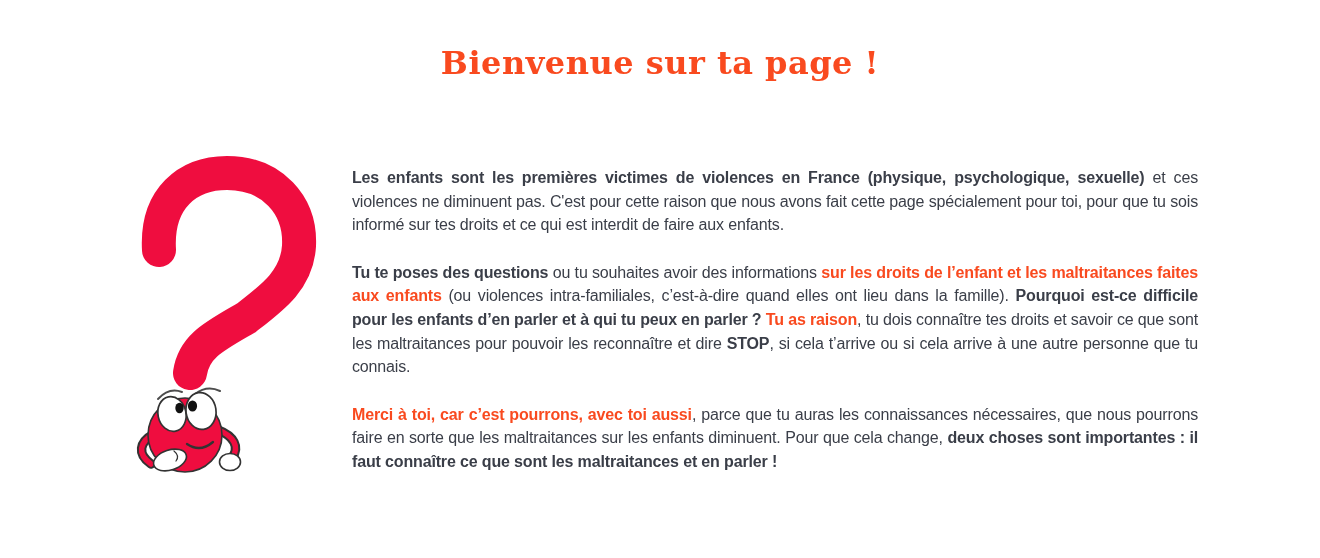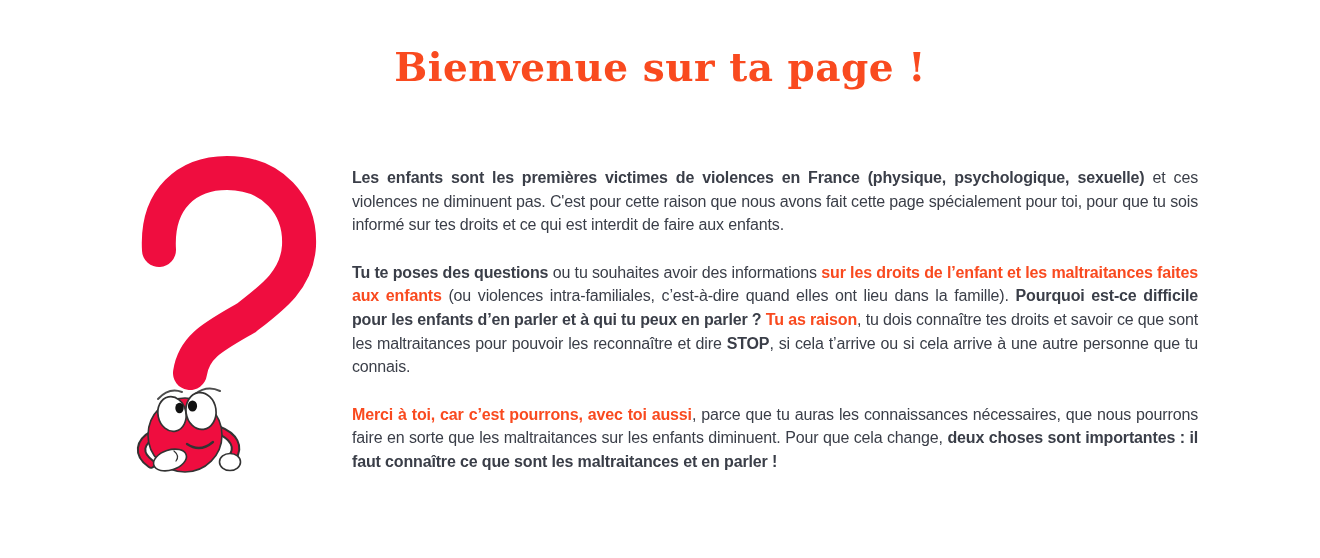--- a/index.html
+++ b/index.html
@@ -16,21 +16,21 @@
     font-family:"Liberation Sans","DejaVu Sans",sans-serif;
     position:relative;
   }
   h1.page-title{
     margin:0;
     position:absolute;
     top:44px;left:0;width:1320px;
     text-align:center;
     font-family:"DejaVu Serif","Liberation Serif",serif;
     font-weight:bold;
-    font-size:39px;
+    font-size:32px;
     letter-spacing:0.5px;
     color:var(--accent);
   }
   .illustration{
     position:absolute;
     left:120px;top:148px;
     width:225px;height:345px;
   }
   .text-col{
     position:absolute;

